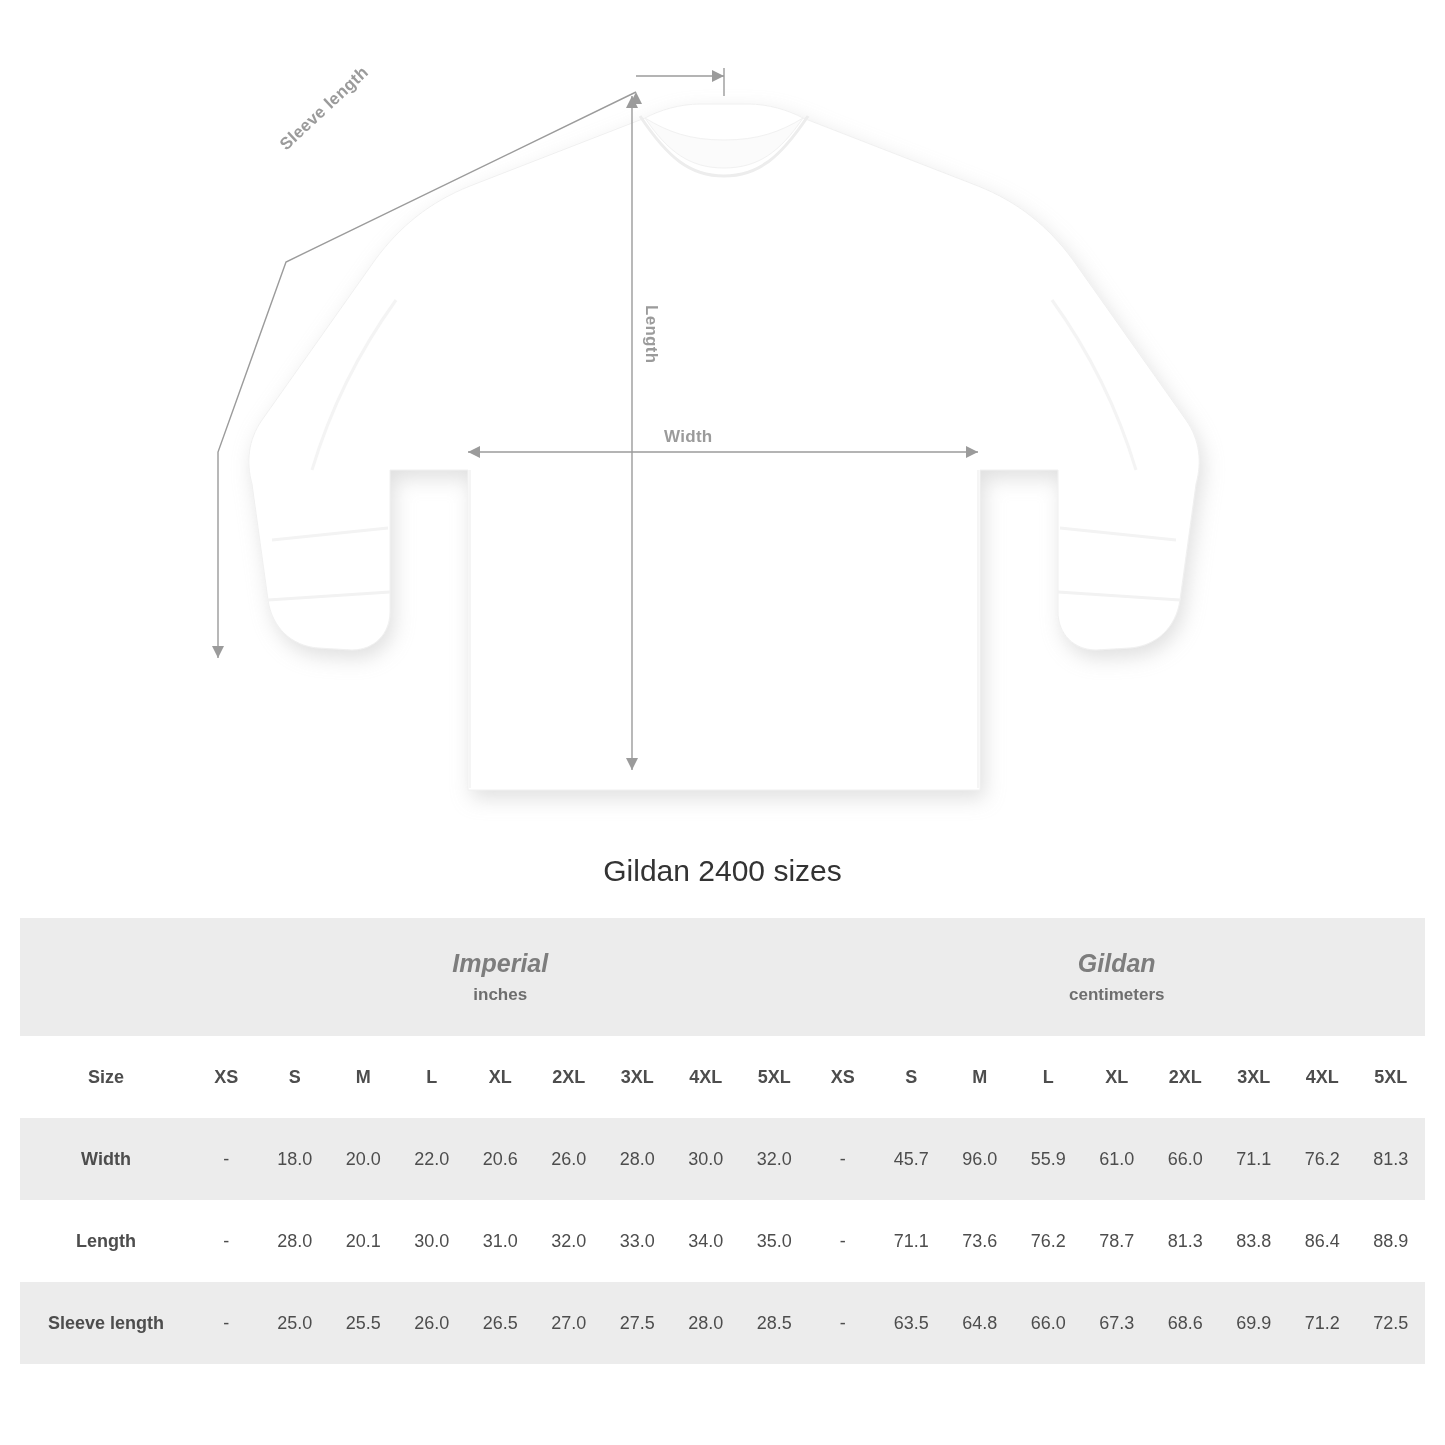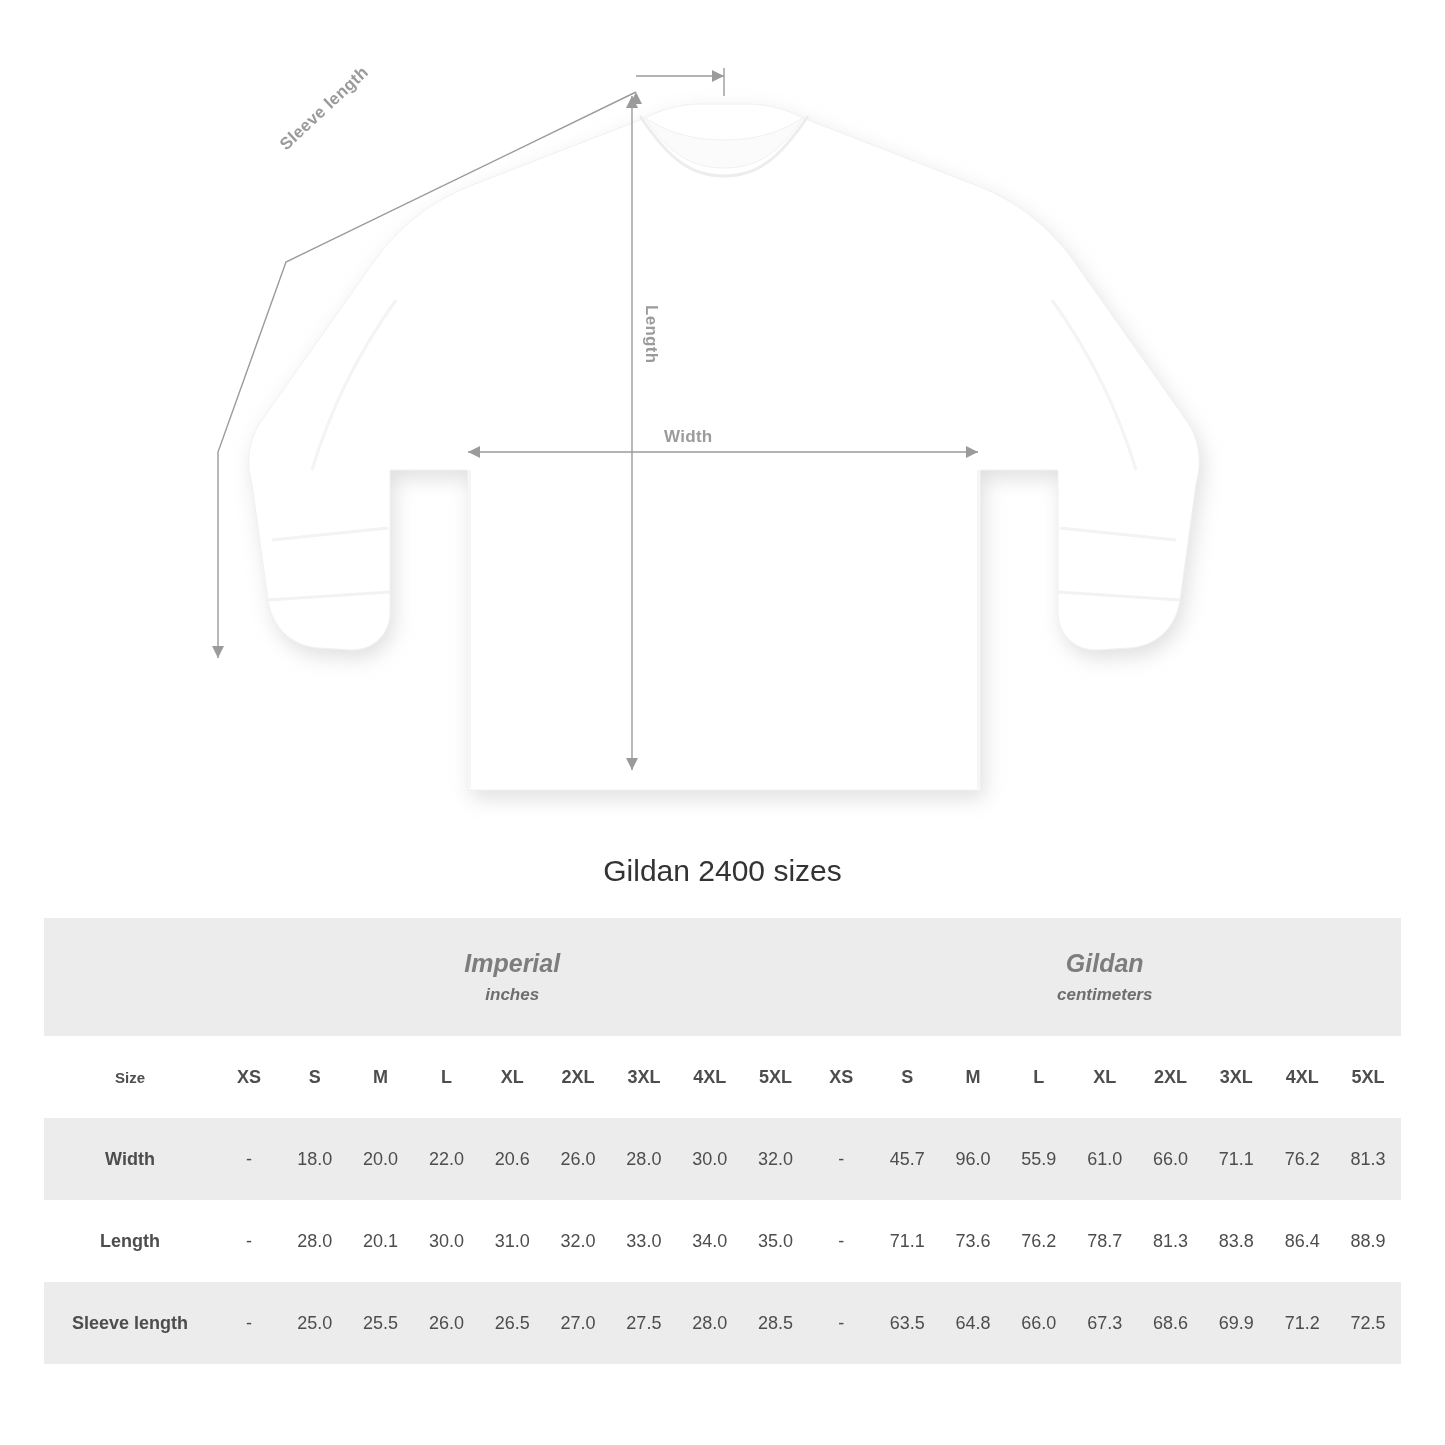--- a/index.html
+++ b/index.html
@@ -69,21 +69,21 @@
   .chart-note {
     font-size: 17.5px;
     font-style: italic;
     color: #555555;
     margin-top: 15px;
   }
 
   
   .table-wrap {
     margin-top: 30px;
-    padding: 0 44px;
+    padding: 0 20px;
   }
   table.size-table {
     width: 100%;
     border-collapse: collapse;
     table-layout: fixed;
   }
   table.size-table td,
   table.size-table th {
     text-align: center;
     font-size: 18px;
@@ -96,34 +96,33 @@
     vertical-align: middle;
   }
   .unit-name {
     font-size: 25px;
     font-style: italic;
     font-weight: bold;
     color: #7d7d7d;
   }
   .unit-sub {
     font-size: 17px;
-    font-style: italic;
     color: #6e6e6e;
     margin-top: 7px;
   }
   .size-row th {
     height: 82px;
     vertical-align: middle;
     font-size: 19px;
     font-weight: bold;
     color: #4d4d4d;
     background: #ffffff;
   }
   .size-row th.rowlabel {
-    font-size: 15px;
+    font-size: 18px;
   }
   tr.data-row td,
   tr.data-row th {
     height: 82px;
     vertical-align: middle;
   }
   tr.shade td, tr.shade th {
     background: #ececec;
   }
   tr.plain td, tr.plain th {

